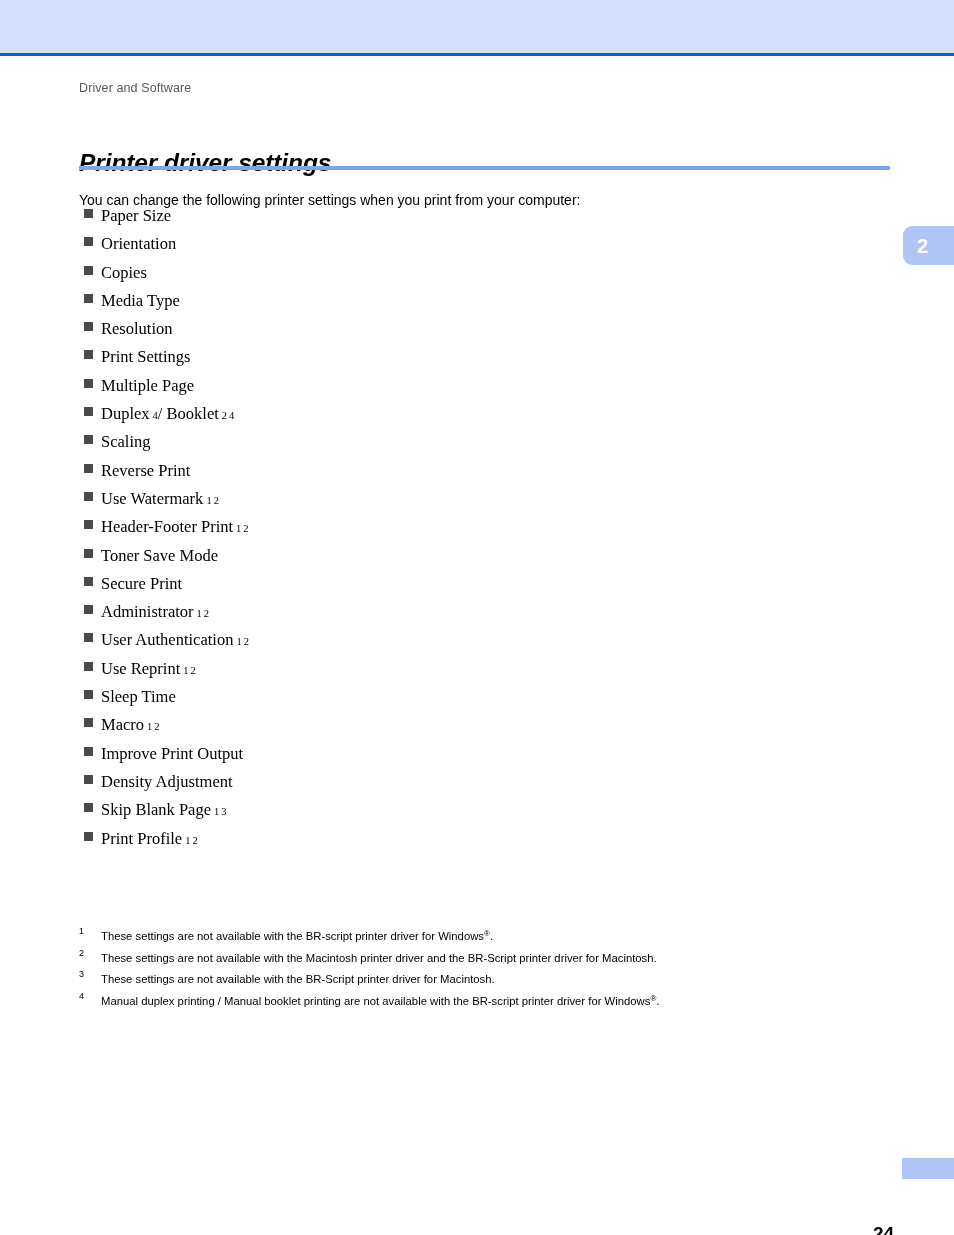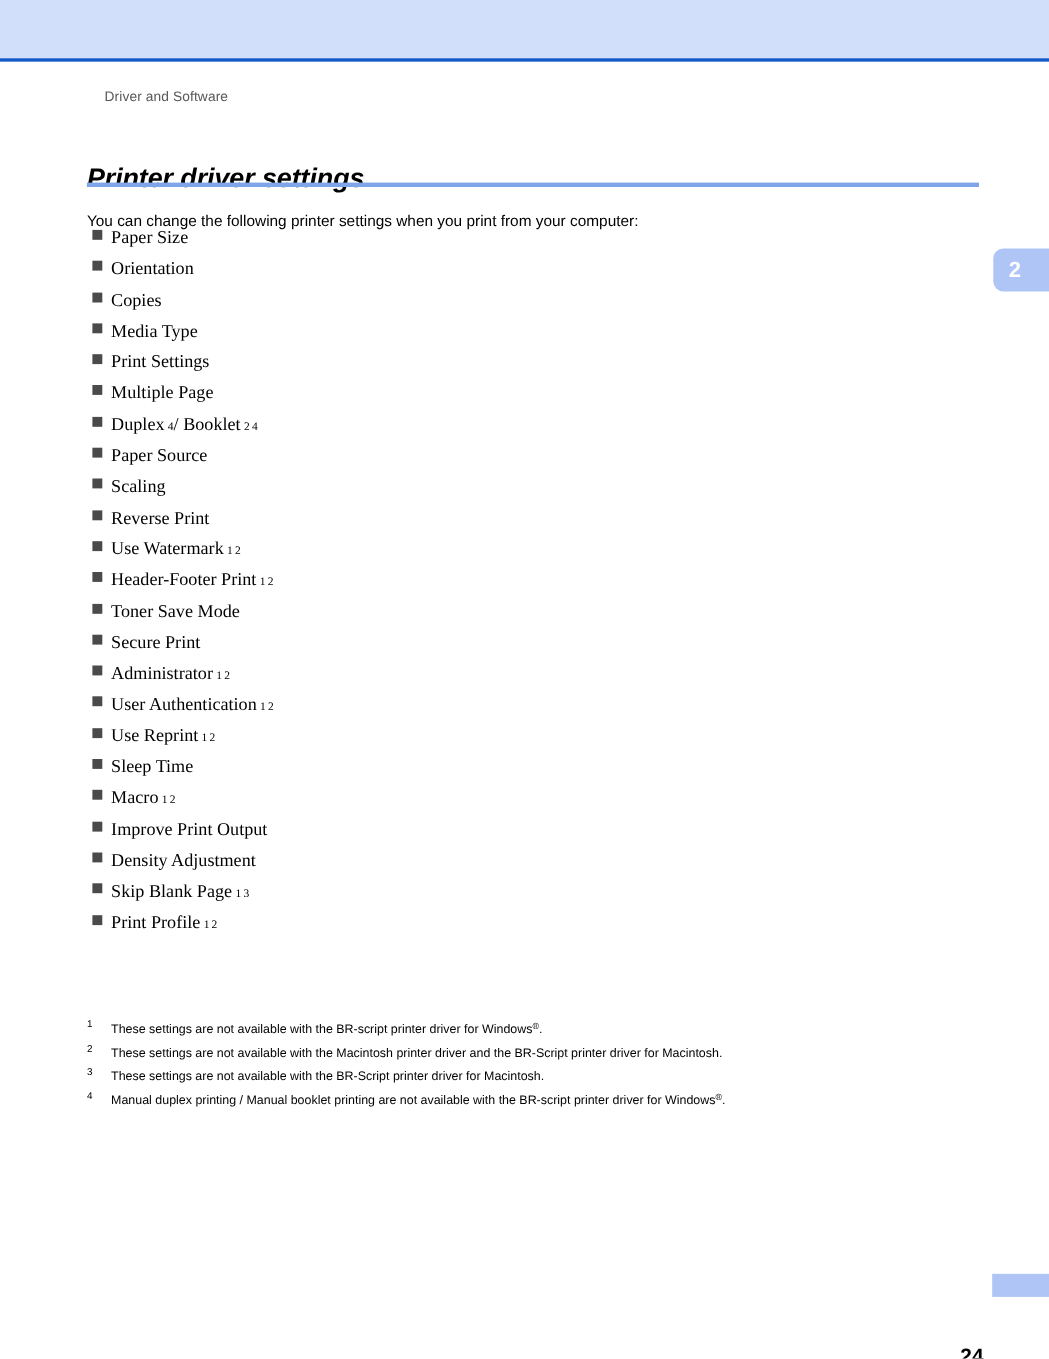--- a/index.html
+++ b/index.html
@@ -30,21 +30,20 @@
 
   
   .running-header {
     position: absolute;
     left: 79px;
     top: 81px;
     font-size: 12.5px;
     color: #58585a;
     letter-spacing: 0.1px;
     white-space: nowrap;
-    margin-left: 16px;
   }
 
   
   .chapter-tab {
     position: absolute;
     left: 903px;
     top: 226px;
     width: 51px;
     height: 39px;
     background: #aec5f5;
@@ -210,37 +209,37 @@
     <div class="settings-item">
       <span class="bullet-square"></span>
       <span class="item-label">Copies</span>
     </div>
     <div class="settings-item">
       <span class="bullet-square"></span>
       <span class="item-label">Media Type</span>
     </div>
     <div class="settings-item">
       <span class="bullet-square"></span>
+      <span class="item-label">Resolution</span>
+    </div>
+    <div class="settings-item">
+      <span class="bullet-square"></span>
       <span class="item-label">Print Settings</span>
     </div>
     <div class="settings-item">
       <span class="bullet-square"></span>
       <span class="item-label">Multiple Page</span>
     </div>
     <div class="settings-item">
       <span class="bullet-square"></span>
       <span class="item-label">Duplex</span>
       <sup class="fn">4</sup>
       <span class="item-label"> / Booklet</span>
       <sup class="fn">2</sup>
       <sup class="fn">4</sup>
-    </div>
-    <div class="settings-item">
-      <span class="bullet-square"></span>
-      <span class="item-label">Paper Source</span>
     </div>
     <div class="settings-item">
       <span class="bullet-square"></span>
       <span class="item-label">Scaling</span>
     </div>
     <div class="settings-item">
       <span class="bullet-square"></span>
       <span class="item-label">Reverse Print</span>
     </div>
     <div class="settings-item">

